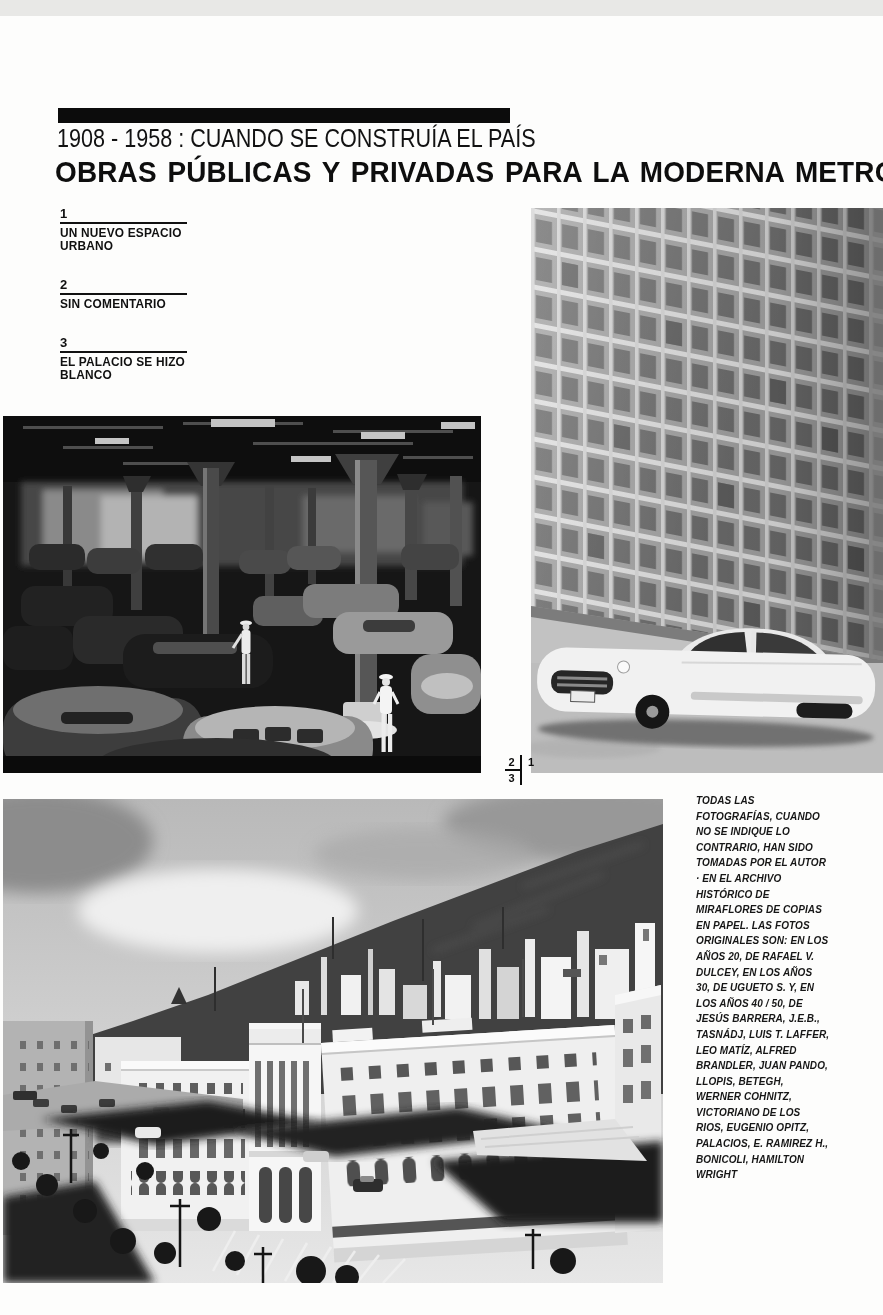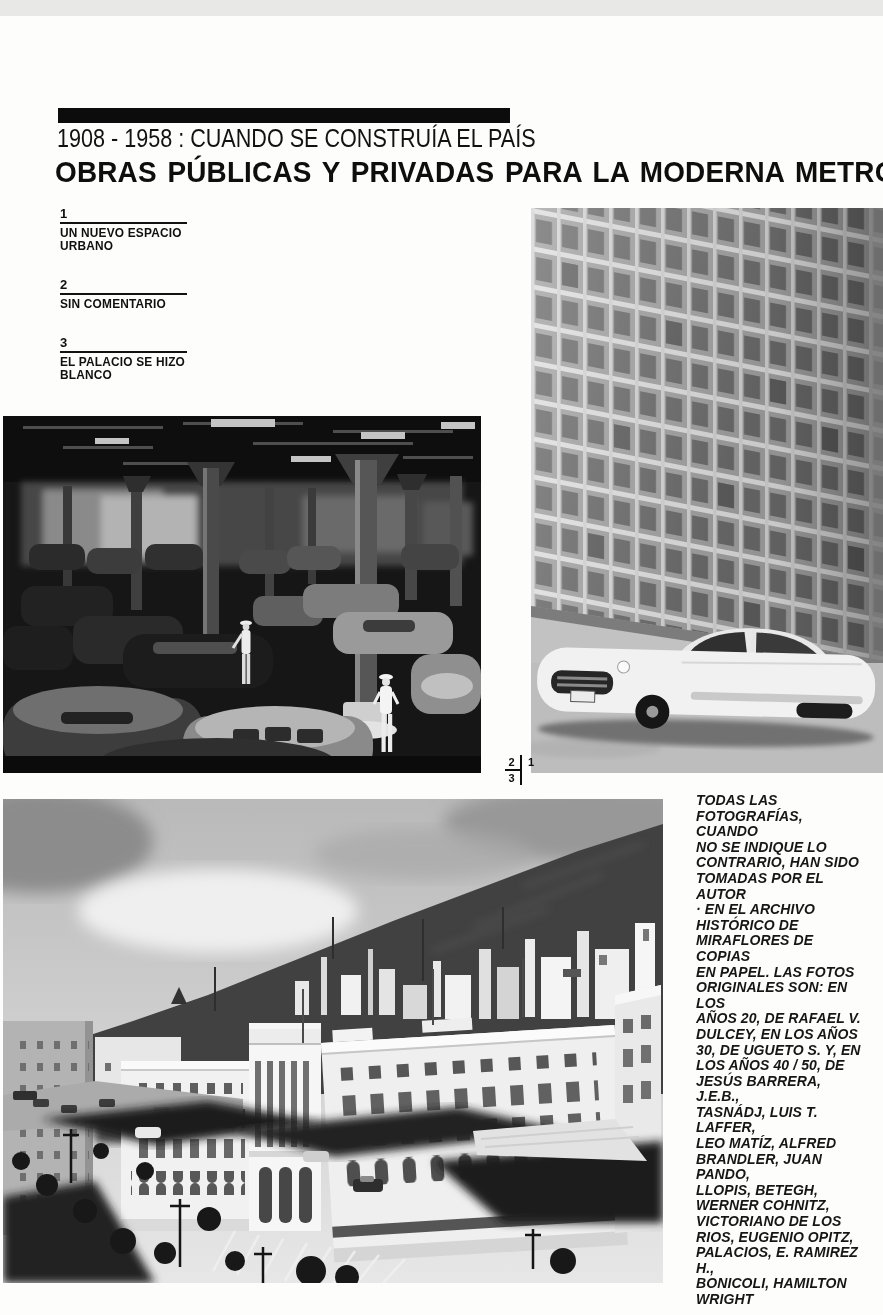--- a/index.html
+++ b/index.html
@@ -37,21 +37,21 @@
   .photo-palace{left:3px;top:783px;width:660px;height:484px;}
   .figkey{position:absolute;left:505px;top:739px;font-size:11px;font-weight:700;line-height:14px;color:#0d0d0d;}
   .fk-r{display:flex;}
   .fk-c{display:block;text-align:center;}
   .fk-2{width:13px;border-right:2px solid #0d0d0d;border-bottom:2px solid #0d0d0d;padding-right:2px;}
   .fk-1{width:12px;padding-left:3px;}
   .fk-3{width:13px;border-right:2px solid #0d0d0d;padding-right:2px;}
   .fk-blank{width:12px;}
   .credits{
     position:absolute;left:696px;top:777px;width:172px;
-    font-size:14px;font-weight:700;font-style:italic;line-height:15.6px;
+    font-size:10px;font-weight:700;font-style:italic;line-height:15.6px;
     white-space:pre-line;color:#161616;letter-spacing:.1px;
   }
 </style>
 </head>
 <body>
 
 <div class="page">
 
   <div class="topbar"></div>
   <div class="kicker">1908 - 1958 : CUANDO SE CONSTRUÍA EL PAÍS</div>

